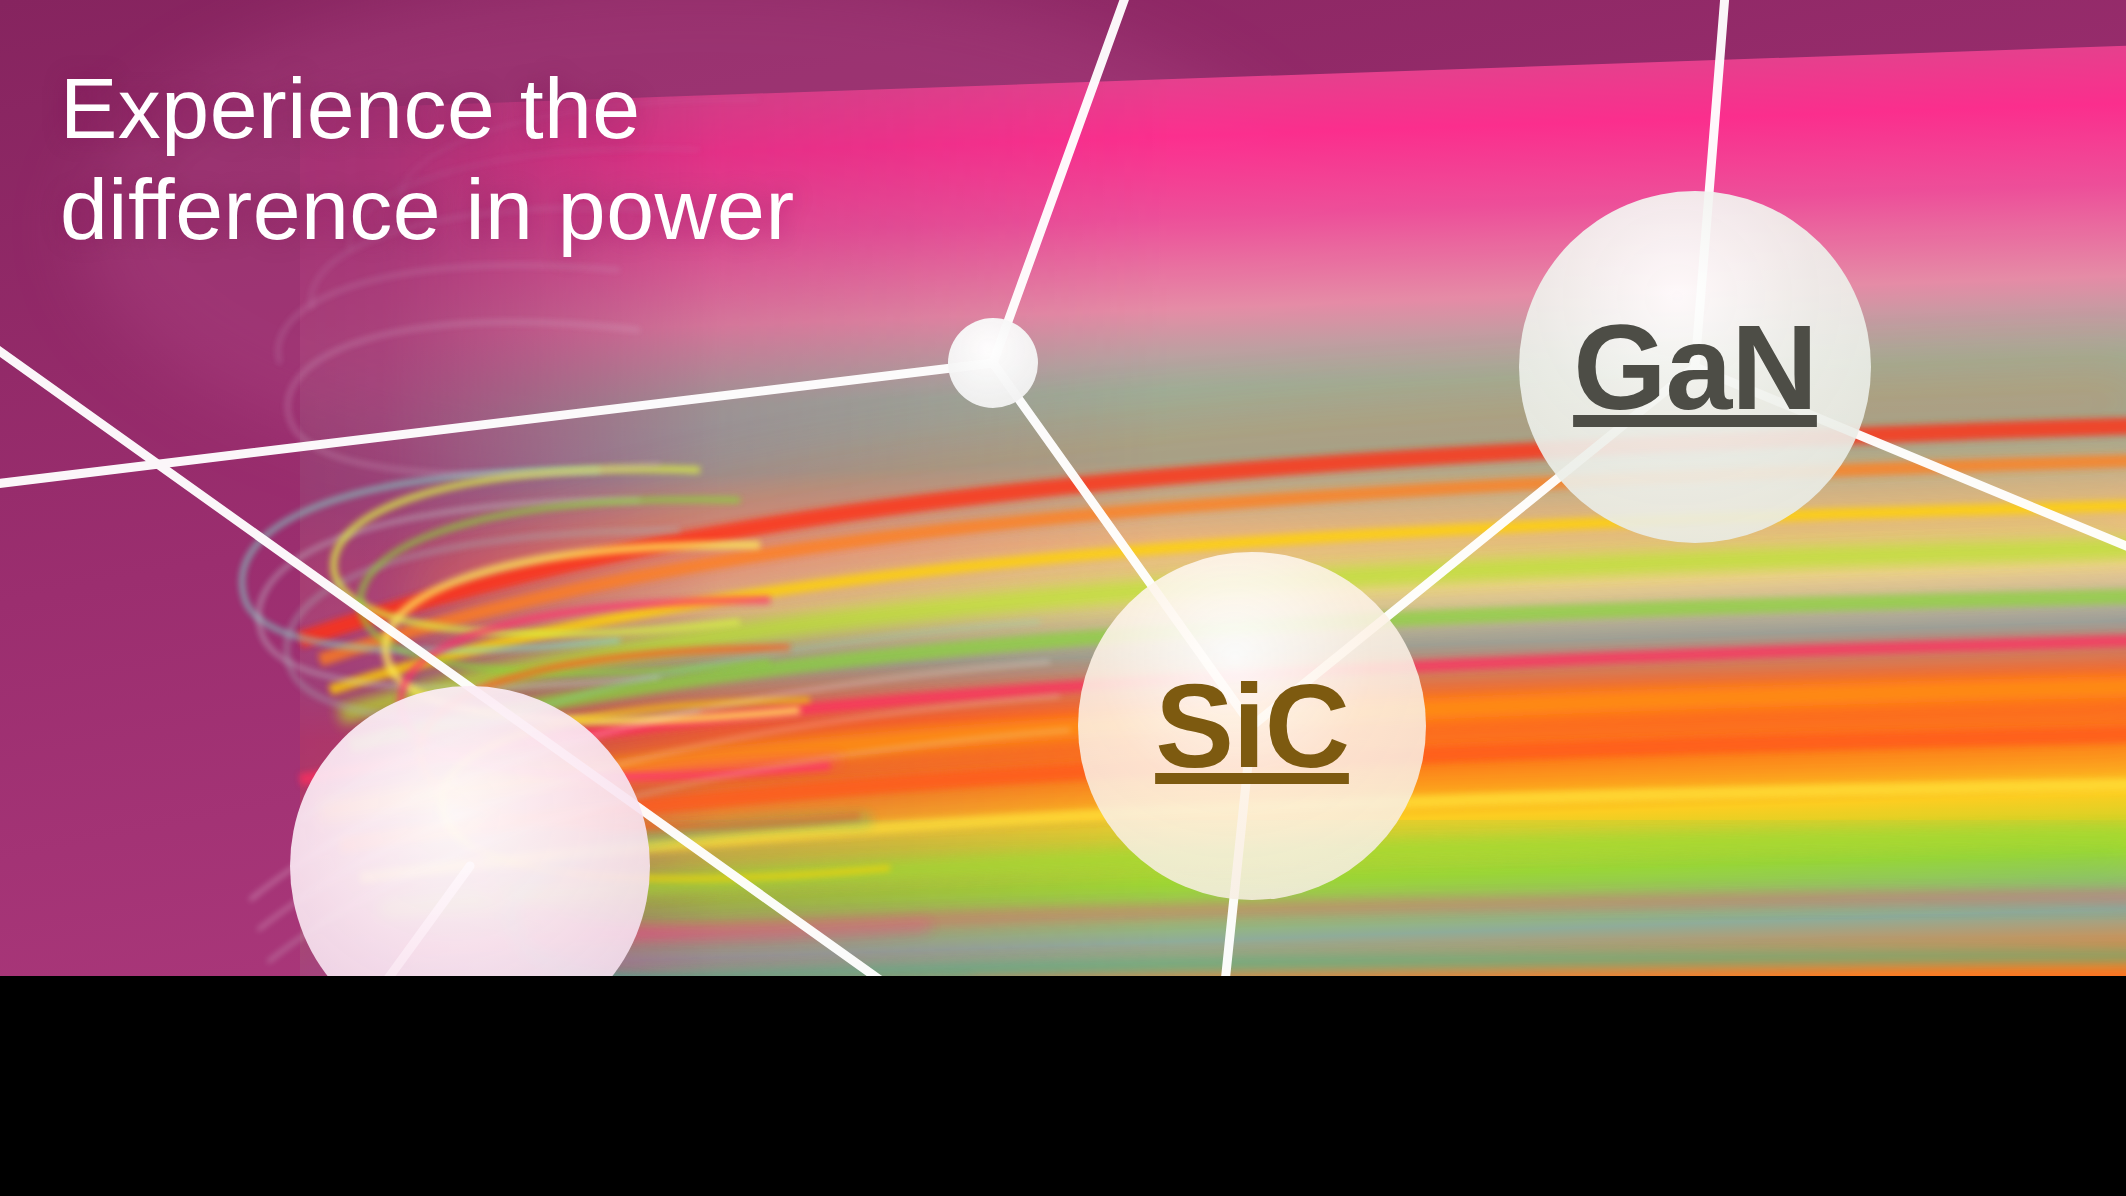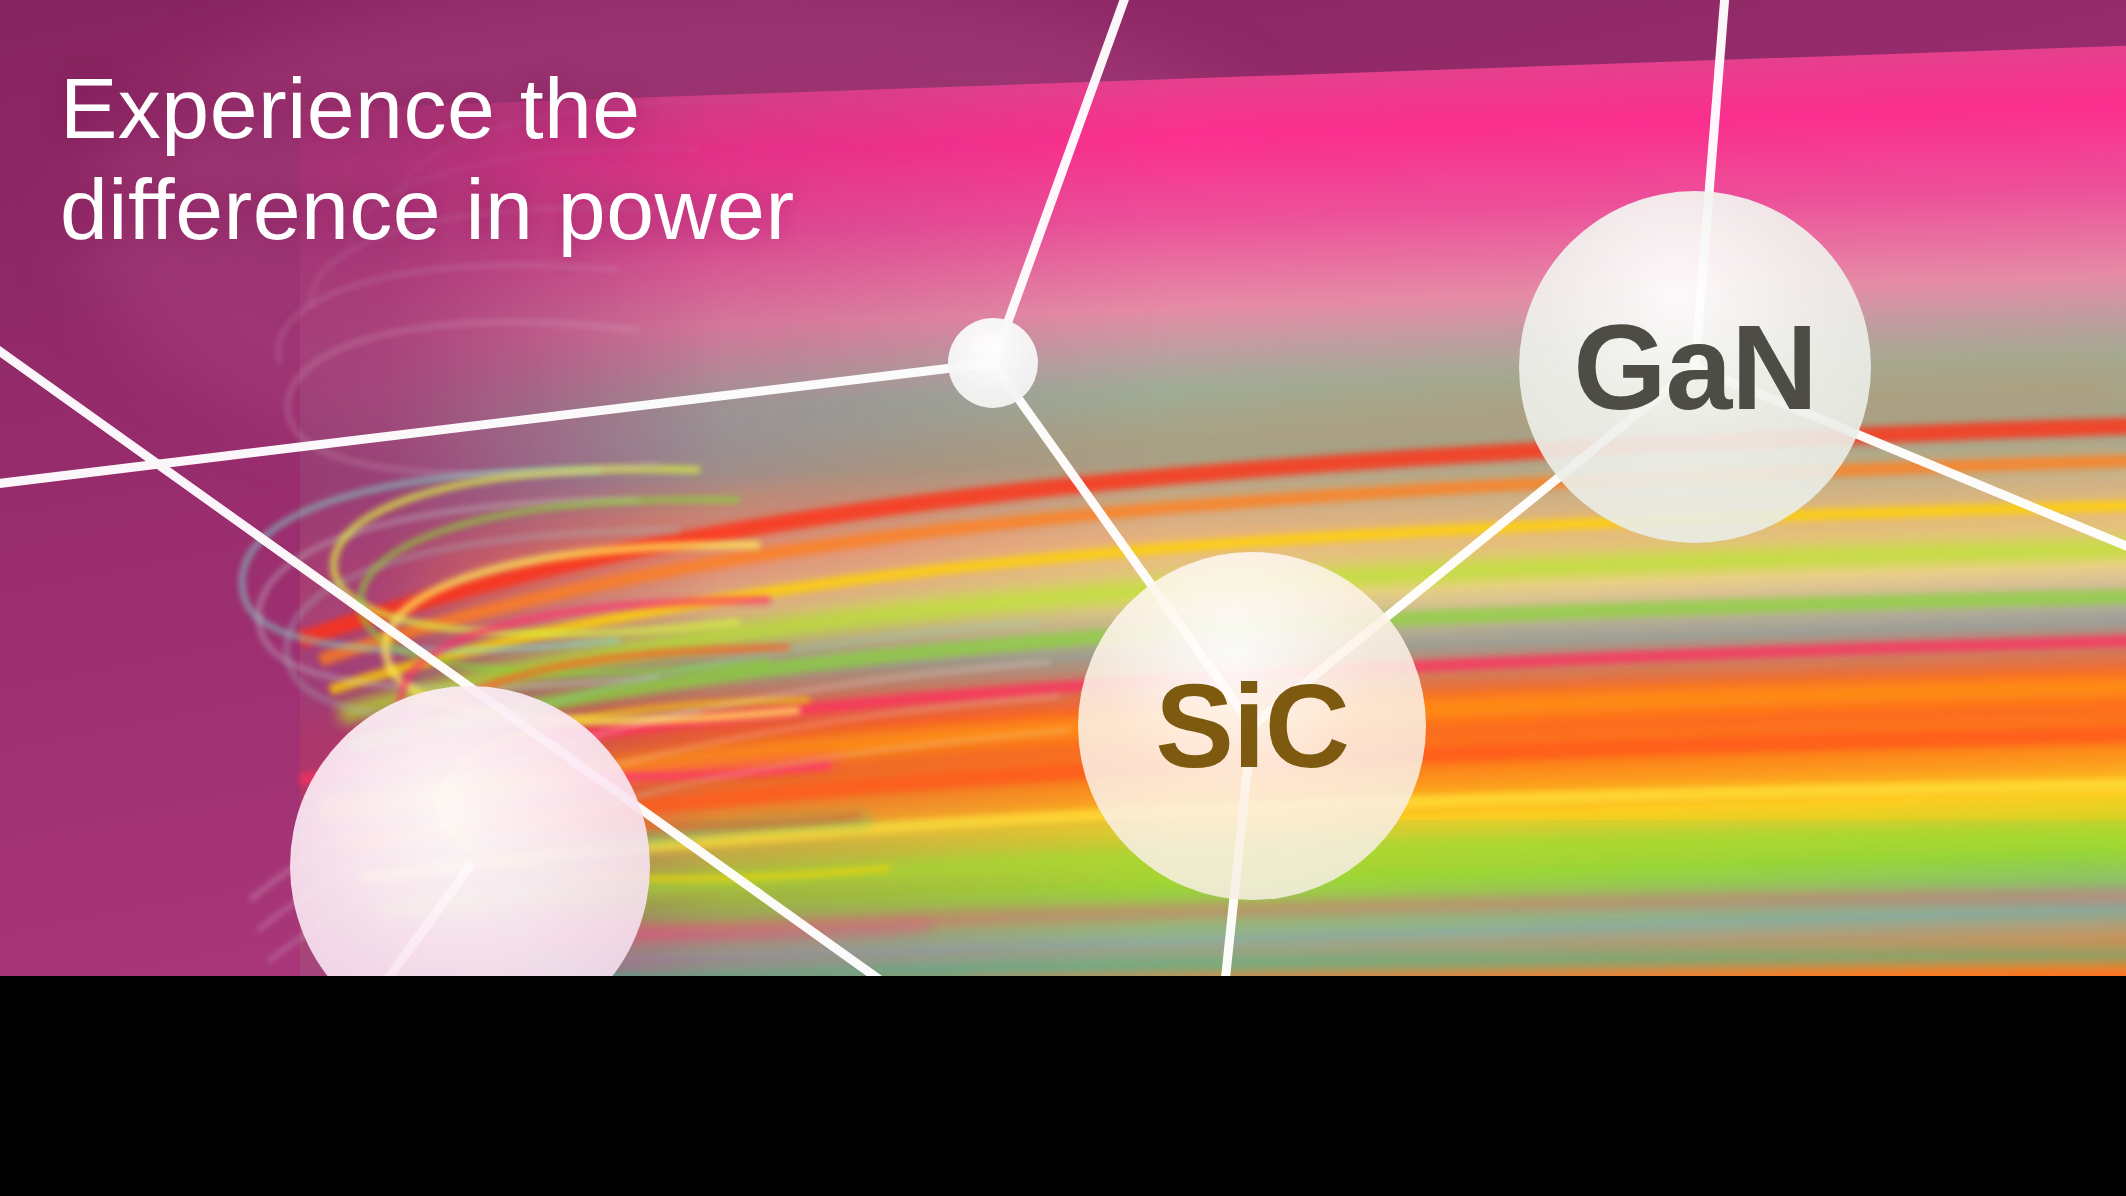--- a/index.html
+++ b/index.html
@@ -29,20 +29,21 @@
 
   
   .node-label{
     position:absolute;
     z-index:45;
     font-family:"Liberation Sans", sans-serif;
     font-weight:600;
     letter-spacing:-1px;
     white-space:nowrap;
     transform:translate(-50%,-50%);
+    text-decoration:underline;
   }
   #label-gan{ font-size:120px; }
   #label-sic{ font-size:118px; }
   #label-si { font-size:110px; }
 </style>
 </head>
 <body>
 
 <div id="stage">
 

